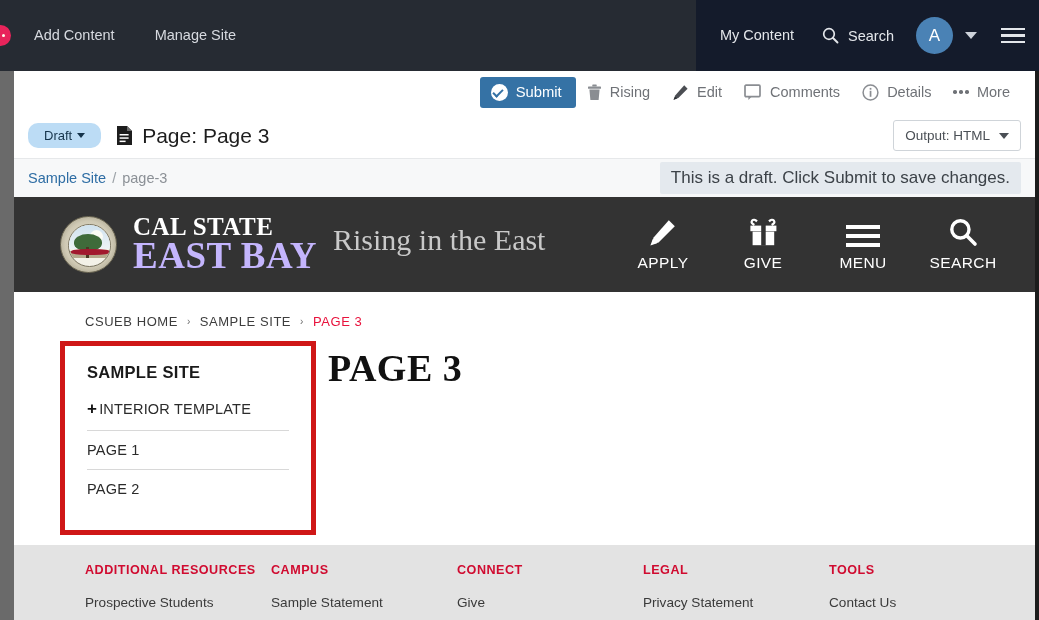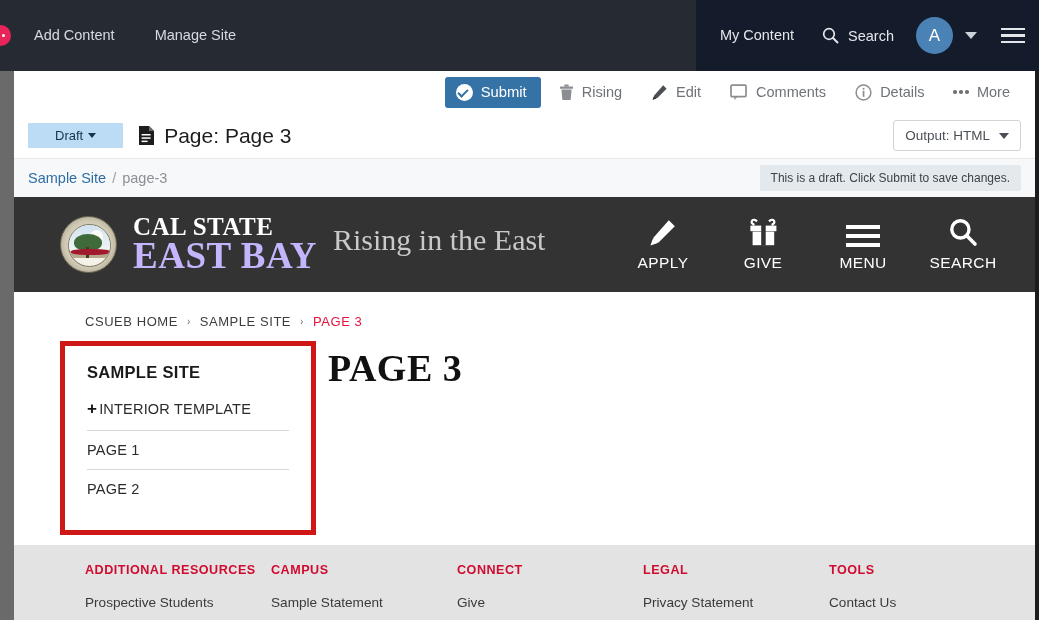--- a/index.html
+++ b/index.html
@@ -88,21 +88,21 @@
   .app-body {
     position: absolute; left: 14px; top: 71px;
     width: 1021px; height: 549px; background: #ffffff;
     overflow: hidden;
   }
 
   
   .toolbar {
     position: relative; height: 42px;
     display: flex; align-items: center; justify-content: flex-end;
-    padding-right: 14px; gap: 7px; background: #ffffff;
+    padding-right: 14px; gap: 0; background: #ffffff;
   }
   .tb-item {
     display: flex; align-items: center; gap: 8px;
     padding: 6px 11px; font-size: 14.5px; color: #6f7277;
     cursor: pointer; border-radius: 3px;
   }
   .tb-submit {
     background: #3572a5; color: #ffffff;
     padding: 7px 14px 7px 11px; border-radius: 3px;
     display: flex; align-items: center; gap: 8px;
@@ -123,22 +123,22 @@
   .dots3 i { width: 3.5px; height: 3.5px; border-radius: 50%; background: #6f7277; display:block; }
 
   
   .title-row {
     position: relative; height: 45px;
     display: flex; align-items: center;
     padding: 0 14px 0 14px; background: #ffffff;
   }
   .draft-badge {
     background: #bcdcf5; color: #15334a;
-    font-size: 13px; padding: 5px 27px;
-    border-radius: 1px; cursor: pointer;
+    font-size: 13px; padding: 5px 16px;
+    border-radius: 10px; cursor: pointer;
     display: flex; align-items: center; gap: 5px;
   }
   .caret-sm {
     width: 0; height: 0;
     border-left: 4.5px solid transparent;
     border-right: 4.5px solid transparent;
     border-top: 5.5px solid #15334a;
   }
   .doc-ic { margin-left: 15px; }
   .page-title {
@@ -163,21 +163,21 @@
   .crumb-row {
     position: relative; height: 39px;
     background: #f7f8f9; border-top: 1px solid #e6e8ea;
     display: flex; align-items: center; padding: 0 14px;
   }
   .crumb-link { color: #2e6da4; font-size: 14.5px; cursor: pointer; }
   .crumb-sep { color: #9aa0a6; font-size: 14.5px; margin: 0 6px; }
   .crumb-cur { color: #8b9096; font-size: 14.5px; }
   .draft-note {
     margin-left: auto; background: #e4e9ee; color: #3c4248;
-    font-size: 12px; padding: 6px 11px; border-radius: 2px;
+    font-size: 17px; padding: 6px 11px; border-radius: 2px;
     white-space: nowrap;
   }
 
   
   .site-header {
     position: relative; height: 95px; background: #333333;
     display: flex; align-items: center;
   }
   .brand { display: flex; align-items: center; margin-left: 46px; }
   .seal {

